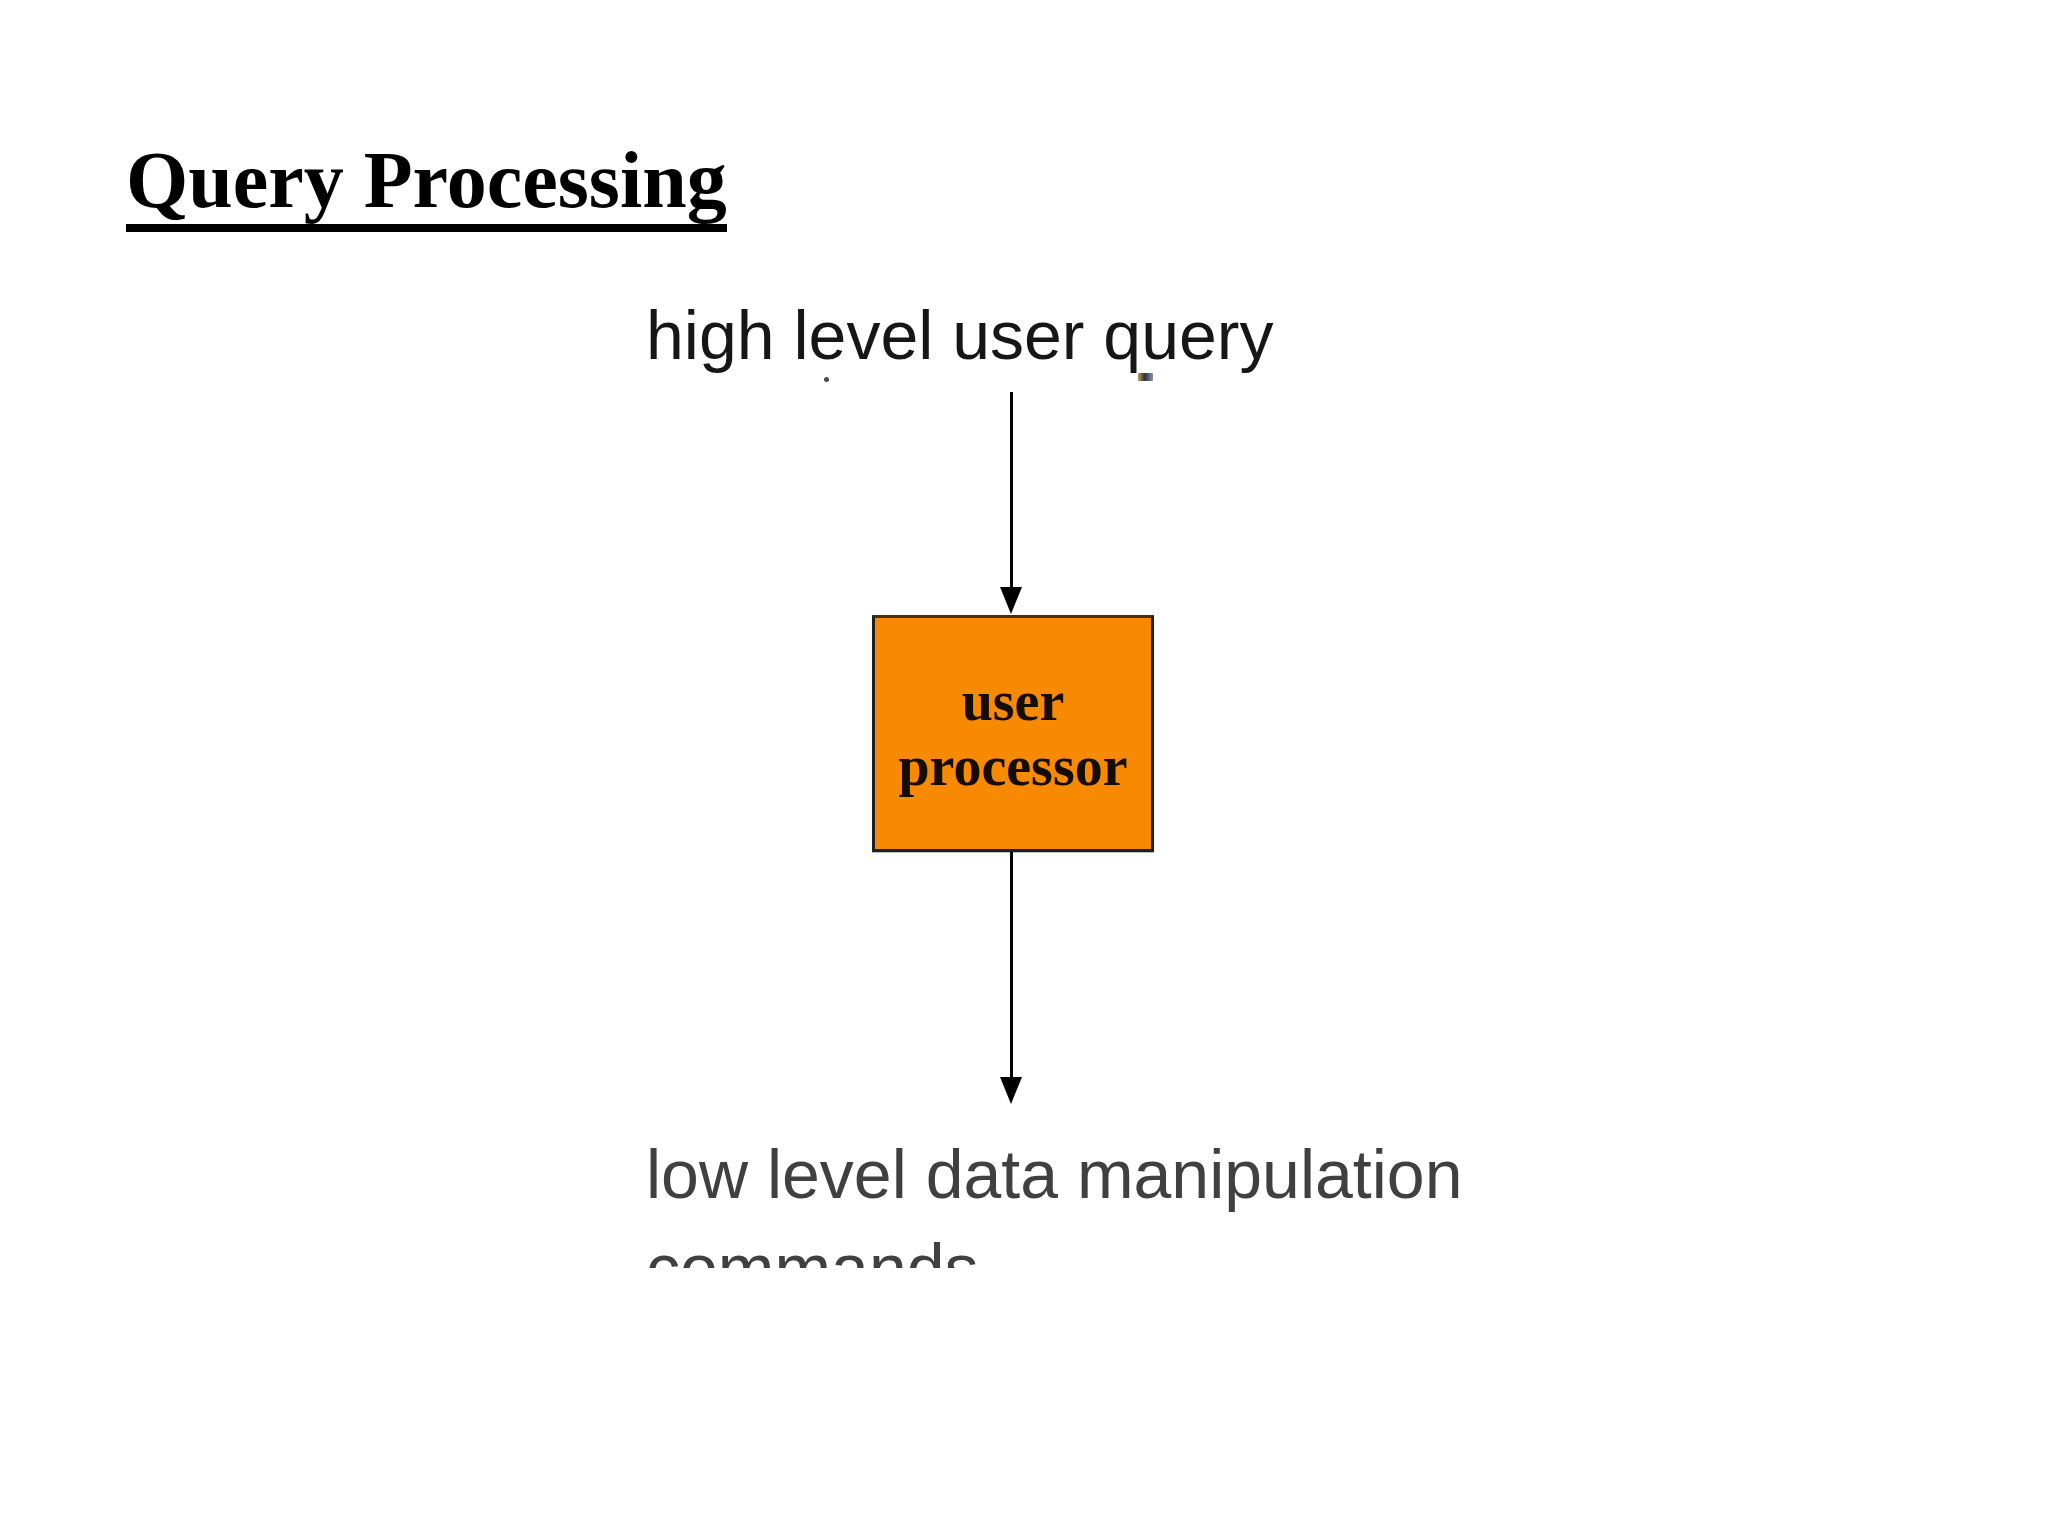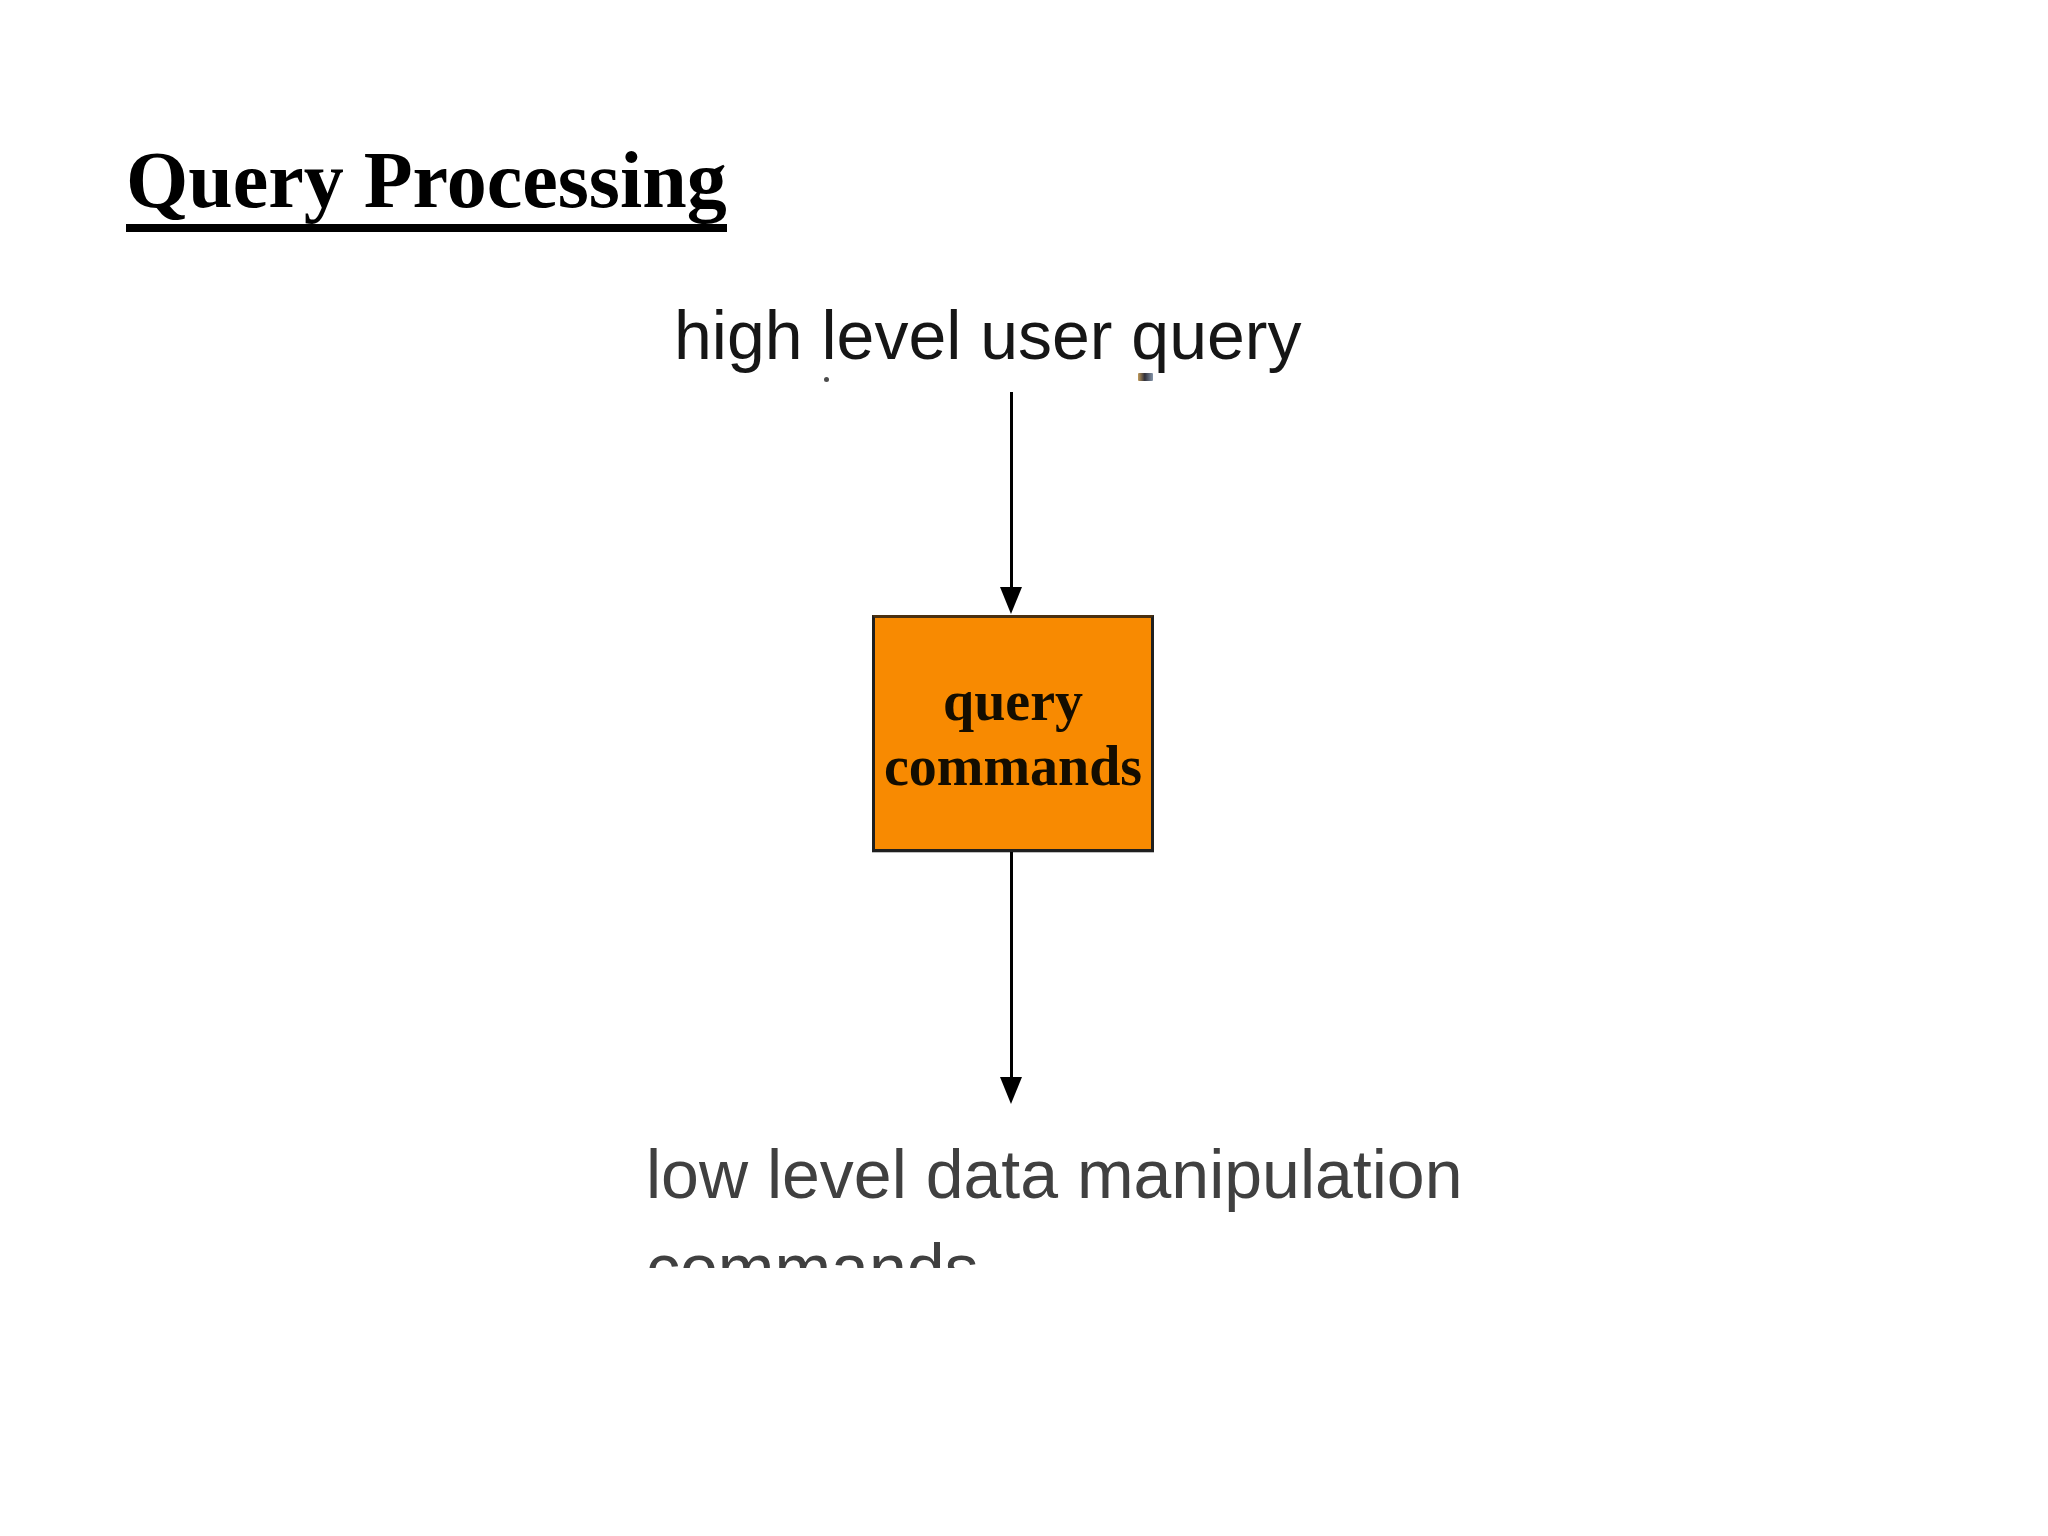--- a/index.html
+++ b/index.html
@@ -24,21 +24,21 @@
     font-size: 80px;
     line-height: 88px;
     color: #000000;
     border-bottom: 8px solid #000000;
     display: inline-block;
     letter-spacing: 0px;
     white-space: nowrap;
   }
   .top-label {
     position: absolute;
-    left: 674px;
+    left: 646px;
     top: 296px;
     font-size: 68px;
     line-height: 1.15;
     color: #161616;
     white-space: nowrap;
   }
   .bottom-label {
     position: absolute;
     left: 646px;
     top: 1128px;
@@ -117,21 +117,21 @@
   <div class="top-label">high level user query</div>
 
   <div class="artifact-dot"></div>
 
   <div class="artifact-smudge"></div>
 
   <div id="arrow1-line" class="arrow-line"></div>
   <div id="arrow1-head" class="arrow-head"></div>
 
   <div class="process-box">
-    <div class="box-label">query commands</div>
+    <div class="box-label">user processor</div>
   </div>
 
   <div id="arrow2-line" class="arrow-line"></div>
   <div id="arrow2-head" class="arrow-head"></div>
 
   <div class="bottom-label">low level data manipulation commands</div>
 
 </div>
 
 </body></html>

